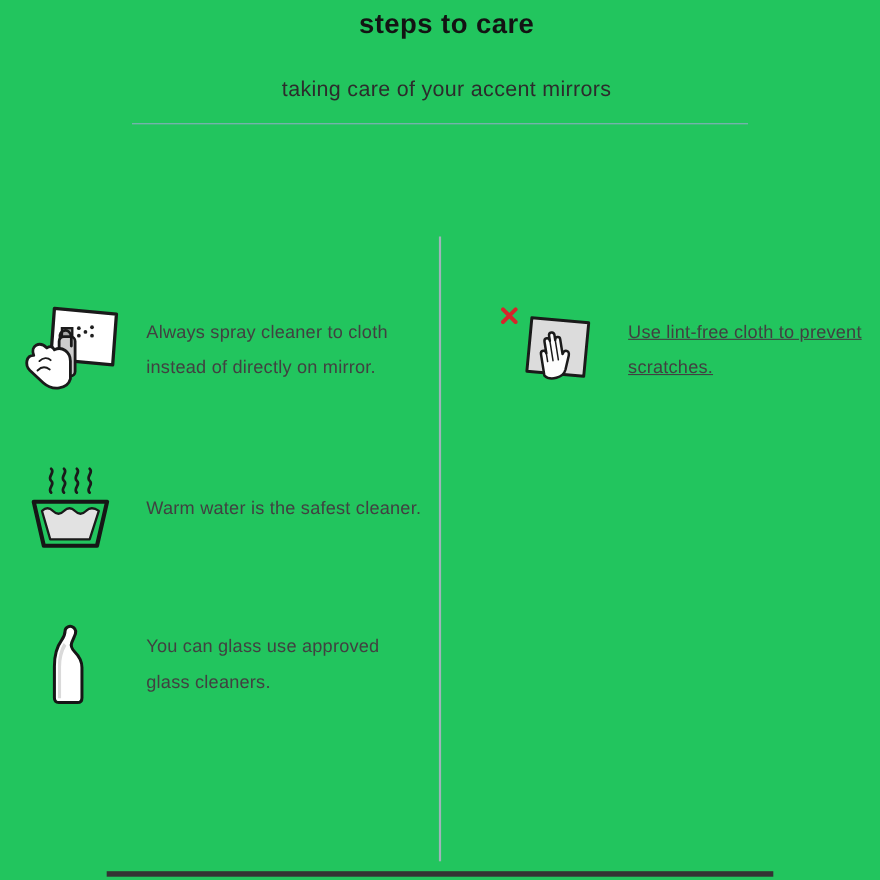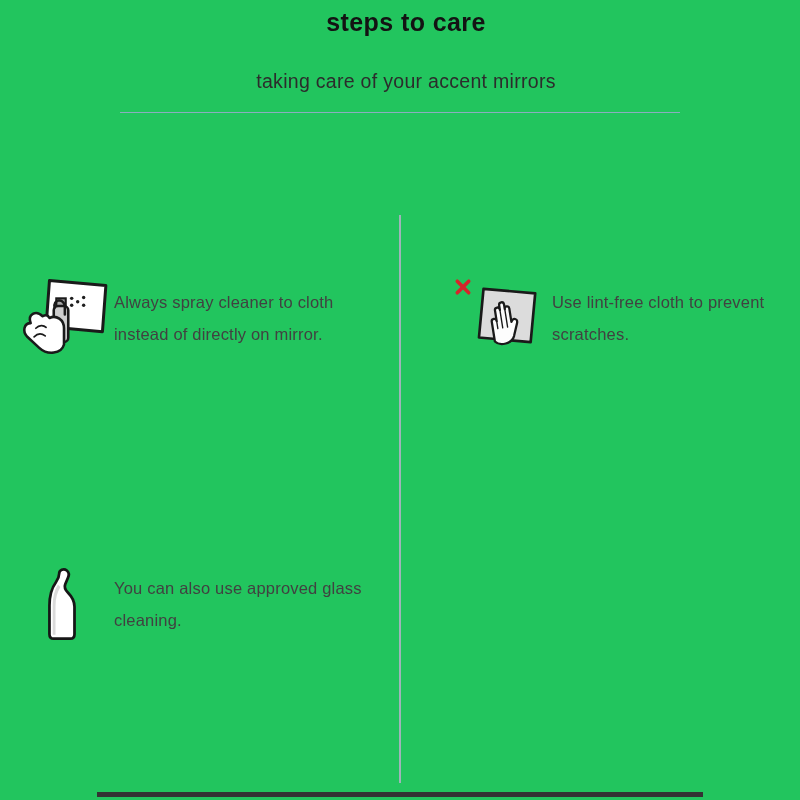--- a/index.html
+++ b/index.html
@@ -6,30 +6,30 @@
   .page{position:relative;width:800px;height:800px;background:#22c55e;overflow:hidden;
         font-family:"Liberation Sans", sans-serif;padding-left:12px;}
   .title{position:absolute;top:8px;left:0;width:100%;text-align:center;
          font-size:25px;font-weight:700;color:#131313;letter-spacing:.4px;}
   .subtitle{position:absolute;top:70px;left:0;width:100%;text-align:center;
             font-size:19.5px;font-weight:400;color:#2c2c2c;letter-spacing:.3px;}
   .h-divider{position:absolute;top:112px;left:120px;width:560px;height:1px;background:#8badbf;}
   .v-divider{position:absolute;top:215px;left:399px;width:2px;height:568px;background:#a0b4ba;}
   .bottom-bar{position:absolute;left:97px;top:792px;width:606px;height:5px;background:#333333;}
 
-  .item{position:absolute;display:flex;align-items:center;height:104px;}
+  .item{position:absolute;display:flex;align-items:center;height:104px;gap:19px;}
   .item.l{left:14px;width:372px;}
   .item.r{left:450px;width:344px;}
   .r1{top:266px;} .r2{top:410px;} .r3{top:552px;}
   .icon-wrap{position:relative;flex:0 0 100px;width:100px;height:104px;
              display:flex;align-items:center;justify-content:center;}
   .item.r .icon-wrap{flex-basis:102px;width:102px;}
   .text{font-size:16.5px;line-height:32px;color:#414141;letter-spacing:.2px;}
   .item.l .text{max-width:262px;}
-  .item.r .text{max-width:242px;}
+  .item.r .text{max-width:242px;text-decoration:underline;}
   .x-mark{position:absolute;width:18px;height:18px;}
   .x-a{top:12px;left:4px;} .x-b{top:6px;left:2px;} .x-c{top:12px;left:4px;}
 </style>
 </head>
 <body>
 
 <div class="page">
 
   <div class="title">steps to care</div>
   <div class="subtitle">taking care of your accent mirrors</div>
@@ -50,29 +50,39 @@
         <rect x="46" y="25" width="11" height="11" fill="#a9a9a9" stroke="#1a1a1a" stroke-width="2.5"></rect>
         <rect x="43" y="34" width="17" height="42" rx="5" fill="#cdcdcd" stroke="#1a1a1a" stroke-width="3"></rect>
         <path d="M30,46 C22,38 12,44 16,54 C8,54 6,64 12,70 L26,83 C36,92 52,90 55,79 L55,60 C55,50 46,44 38,48 C36,44 33,44 30,46 Z" fill="#ffffff" stroke="#1a1a1a" stroke-width="3" stroke-linejoin="round"></path>
         <path d="M22,60 C26,56 31,56 34,59 M20,70 C24,66 29,66 33,69" fill="none" stroke="#1a1a1a" stroke-width="2" stroke-linecap="round"></path>
         <path d="M44,36 C42,26 54,24 56,34 L56,44" fill="none" stroke="#1a1a1a" stroke-width="3" stroke-linecap="round"></path>
       </svg>
     </div>
     <div class="text">Always spray cleaner to cloth instead of directly on mirror.</div>
   </div>
 
+  <div class="item l r2">
+    <div class="icon-wrap">
+      <svg width="80" height="80" viewBox="0 0 96 96">
+        <path d="M27,31 c-5,-4 5,-9 0,-13 c-5,-4 5,-9 0,-13 M41,31 c-5,-4 5,-9 0,-13 c-5,-4 5,-9 0,-13 M55,31 c-5,-4 5,-9 0,-13 c-5,-4 5,-9 0,-13 M69,31 c-5,-4 5,-9 0,-13 c-5,-4 5,-9 0,-13" fill="none" stroke="#1a1a1a" stroke-width="3" stroke-linecap="round"></path>
+        <path d="M17,51 q6,-6 12,0 t12,0 t12,0 t12,0 t14,0 L69,82 L26,82 Z" fill="#e2e2e2" stroke="#1a1a1a" stroke-width="2.5" stroke-linejoin="round"></path>
+        <path d="M8,41 L19,89 L77,89 L88,41 Z" fill="none" stroke="#161616" stroke-width="4.5" stroke-linejoin="round"></path>
+      </svg>
+    </div>
+    <div class="text">Warm water is the safest cleaner.</div>
+  </div>
 
   <div class="item l r3">
     <div class="icon-wrap">
       <svg width="42" height="78" viewBox="0 0 52 96">
         <path d="M13,91 C9.5,91 8,89 8,85.5 L8,50 C8,38 10.5,28.5 16,21 C18.5,17.5 20,13.5 20,10.5 C20,6 25.5,3.5 29.5,6.5 C32.5,8.8 32.5,12.5 30.5,16.5 L27.5,23.5 C26.2,26.8 27.5,30.5 31,34 C36.5,39.5 39,45 39,51.5 L39,85.5 C39,89 37.5,91 34,91 Z" fill="#ffffff" stroke="#161616" stroke-width="3.4" stroke-linejoin="round"></path>
         <path d="M12,86 L12,50 C12,40 14,31 18.5,24 L21.5,27 C17.5,33.5 15.5,41.5 15.5,51 L15.5,86 Z" fill="#dadada"></path>
       </svg>
     </div>
-    <div class="text">You can also use approved glass cleaning.</div>
+    <div class="text">You can glass use approved glass cleaners.</div>
   </div>
 
   <div class="item r r1">
     <div class="icon-wrap">
       <svg class="x-mark x-a" viewBox="0 0 22 22">
         <path d="M4,4 L18,18 M18,4 L4,18" stroke="#d5262b" stroke-width="4.4" stroke-linecap="round" fill="none"></path>
       </svg>
       <svg width="76" height="73" viewBox="0 0 100 96">
         <polygon points="27,9 95,15 89,79 21,73" fill="#dcdcdc" stroke="#1a1a1a" stroke-width="3.5" stroke-linejoin="round"></polygon>
         <g transform="rotate(-9 54 52)">

